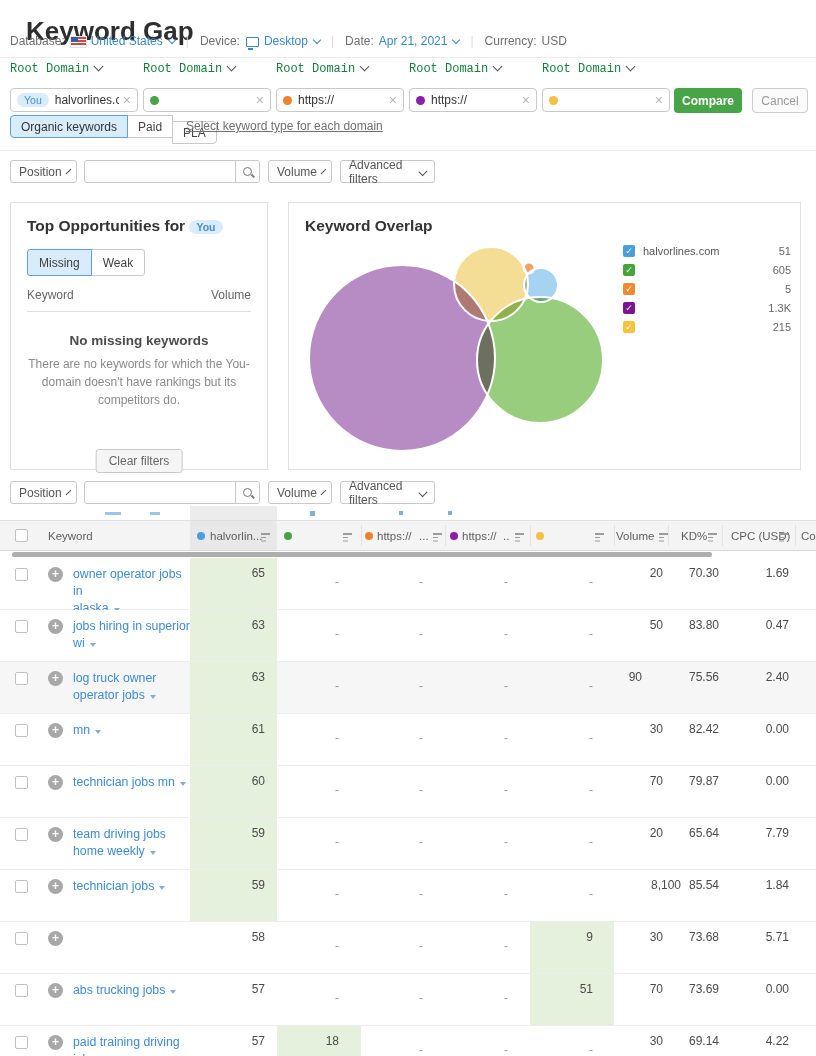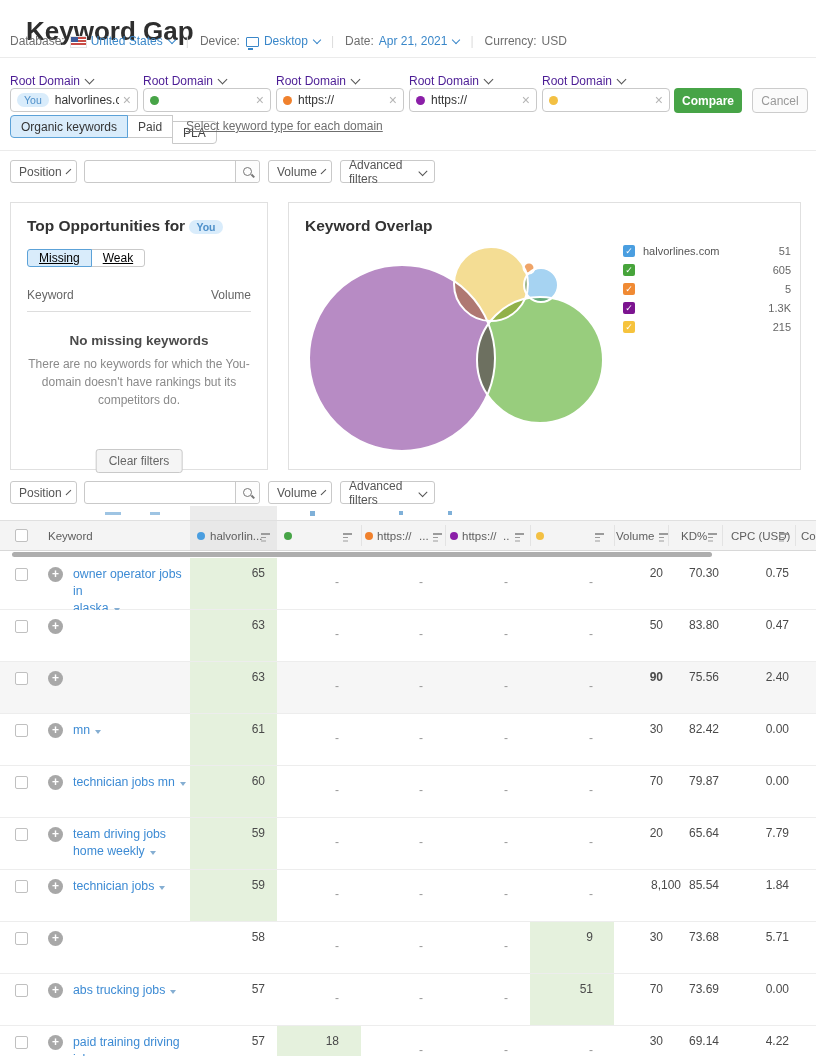--- a/index.html
+++ b/index.html
@@ -17,21 +17,21 @@
   .chev{display:inline-block;width:6px;height:6px;border-right:1.7px solid currentColor;border-bottom:1.7px solid currentColor;
         transform:rotate(45deg);margin-left:6px;vertical-align:2px;}
   .chev.sm{width:5px;height:5px;}
   .flag{display:inline-block;width:15px;height:10px;margin:0 5px -1px 6px;position:relative;
         background:repeating-linear-gradient(180deg,#c84b45 0 1.6px,#fff 1.6px 3.2px);outline:1px solid #e3e3e3;}
   .flag::before{content:"";position:absolute;left:0;top:0;width:7px;height:5px;background:#3c5b9b;}
   .monitor{display:inline-block;width:11px;height:8px;border:1.5px solid #3a87c9;border-radius:1px;position:relative;margin:0 5px -1px 6px;}
   .monitor::after{content:"";position:absolute;left:1px;bottom:-4px;width:5px;height:1.5px;background:#3a87c9;}
 
   
-  .rd-label{position:absolute;top:74px;font-size:12px;color:#4c1d95;}
+  .rd-label{position:absolute;top:62px;font-size:12px;color:#15803d;font-family:Liberation Mono, monospace;}
   .rd-label .chev{color:#555;}
   .dom-input{position:absolute;top:88px;width:128px;height:24px;border:1px solid #c9c9c9;border-radius:4px;background:#fff;
              display:flex;align-items:center;padding:0 6px;box-sizing:border-box;font-size:12px;color:#333;}
   .dom-input .dval{flex:1;margin-left:6px;white-space:nowrap;overflow:hidden;}
   .dom-input .x{color:#b5b5b5;font-size:14px;line-height:1;margin-left:4px;cursor:pointer;}
   .you-pill{background:#d9ecfb;color:#4d8fc9;font-size:10.5px;padding:1px 7px;border-radius:9px;}
   .dot{display:inline-block;width:9px;height:9px;border-radius:50%;flex:0 0 auto;}
   #compare-btn{position:absolute;left:674px;top:88px;width:68px;height:25px;background:#47a447;border:none;border-radius:4px;
                color:#fff;font-size:12px;font-weight:700;font-family:inherit;}
   #cancel-btn{position:absolute;left:752px;top:88px;width:56px;height:25px;background:#fbfbfb;border:1px solid #ccc;border-radius:4px;
@@ -52,21 +52,21 @@
   .sbtn{width:24px;border:none;border-left:1px solid #c9c9c9;background:#fdfdfd;display:flex;align-items:center;justify-content:center;border-radius:0 3px 3px 0;}
   .mag{width:7px;height:7px;border:1.5px solid #777;border-radius:50%;position:relative;display:inline-block;}
   .mag::after{content:"";position:absolute;width:4px;height:1.5px;background:#777;transform:rotate(45deg);right:-3.5px;bottom:-1px;}
 
   
   .panel{position:absolute;border:1px solid #e0e0e0;background:#fff;box-sizing:border-box;}
   #left-panel{left:10px;top:202px;width:258px;height:268px;}
   #right-panel{left:288px;top:202px;width:513px;height:268px;}
   .panel-title{position:absolute;left:16px;top:14px;font-size:15.5px;font-weight:700;color:#333;}
   #opp-toggle{position:absolute;left:16px;top:46px;display:flex;}
-  .tgl{height:18px;padding:0 11px;font-size:12px;color:#000000;background:#fff;border:1px solid #c9c9c9;margin-left:-1px;display:flex;align-items:center;box-sizing:border-box;text-decoration:underline;}
+  .tgl{height:27px;padding:0 11px;font-size:12px;color:#404040;background:#fff;border:1px solid #c9c9c9;margin-left:-1px;display:flex;align-items:center;box-sizing:border-box;}
   .tgl:first-child{border-radius:3px 0 0 3px;margin-left:0;}
   .tgl:last-child{border-radius:0 3px 3px 0;}
   .tgl.sel{background:#d9ecfb;border:1px solid #5ca2d8;z-index:1;}
   #opp-cols{position:absolute;left:16px;right:16px;top:85px;font-size:12px;color:#666;display:flex;justify-content:space-between;
             border-bottom:1px solid #ddd;padding-bottom:9px;}
   #opp-empty-title{position:absolute;left:0;right:0;top:130px;text-align:center;font-size:13.5px;font-weight:700;color:#4a4a4a;}
   #opp-empty-text{position:absolute;left:50%;transform:translateX(-50%);top:152px;width:222px;text-align:center;
                   font-size:12px;color:#8a8a8a;line-height:1.5;}
   #clear-filters-btn{position:absolute;left:50%;transform:translateX(-50%);top:204px;padding:4px 12px;background:#f5f5f5;
                      border:1px solid #c9c9c9;border-radius:3px;color:#666;font-size:12px;font-family:inherit;margin-top:42px;}
@@ -334,45 +334,53 @@
           <span>owner operator jobs in</span>
           <span>alaska<i class="kcaret"></i></span>
         </div>
         <span class="num" style="left: 190px; width: 75px;">65</span>
         <span class="num dash" style="left: 277px; width: 62px;">-</span>
         <span class="num dash" style="left: 361px; width: 62px;">-</span>
         <span class="num dash" style="left: 445px; width: 63px;">-</span>
         <span class="num dash" style="left: 530px; width: 63px;">-</span>
         <span class="num" style="left: 604px; width: 59px;">20</span>
         <span class="num" style="left: 668px; width: 51px;">70.30</span>
-        <span class="num" style="left: 722px; width: 67px;">0.75</span>
-      </div>
-      <div class="row">
-        <div class="cellband" style="left: 190px; width: 87px;"></div>
-        <span class="cb" style="left: 15px; top: 10px;"></span>
-        <span class="plus">+</span>
+        <span class="num" style="left: 722px; width: 67px;">1.69</span>
+      </div>
+      <div class="row">
+        <div class="cellband" style="left: 190px; width: 87px;"></div>
+        <span class="cb" style="left: 15px; top: 10px;"></span>
+        <span class="plus">+</span>
+        <div class="kw">
+          <span>jobs hiring in superior</span>
+          <span>wi<i class="kcaret"></i></span>
+        </div>
         <span class="num" style="left: 190px; width: 75px;">63</span>
         <span class="num dash" style="left: 277px; width: 62px;">-</span>
         <span class="num dash" style="left: 361px; width: 62px;">-</span>
         <span class="num dash" style="left: 445px; width: 63px;">-</span>
         <span class="num dash" style="left: 530px; width: 63px;">-</span>
         <span class="num" style="left: 604px; width: 59px;">50</span>
         <span class="num" style="left: 668px; width: 51px;">83.80</span>
         <span class="num" style="left: 722px; width: 67px;">0.47</span>
       </div>
       <div class="row shaded">
         <div class="cellband" style="left: 190px; width: 87px;"></div>
         <span class="cb" style="left: 15px; top: 10px;"></span>
         <span class="plus">+</span>
+        <div class="kw">
+          <span>log truck owner</span>
+          <span>operator jobs<i class="kcaret"></i></span>
+        </div>
         <span class="num" style="left: 190px; width: 75px;">63</span>
         <span class="num dash" style="left: 277px; width: 62px;">-</span>
         <span class="num dash" style="left: 361px; width: 62px;">-</span>
         <span class="num dash" style="left: 445px; width: 63px;">-</span>
         <span class="num dash" style="left: 530px; width: 63px;">-</span>
-        <span class="num" style="left: 604px; width: 59px; font-weight: bold;">90</span>
+        <span class="num" style="left: 583px; width: 59px;">90</span>
         <span class="num" style="left: 668px; width: 51px;">75.56</span>
         <span class="num" style="left: 722px; width: 67px;">2.40</span>
       </div>
       <div class="row">
         <div class="cellband" style="left: 190px; width: 87px;"></div>
         <span class="cb" style="left: 15px; top: 10px;"></span>
         <span class="plus">+</span>
         <div class="kw">
           <span>mn<i class="kcaret"></i></span>
         </div>

